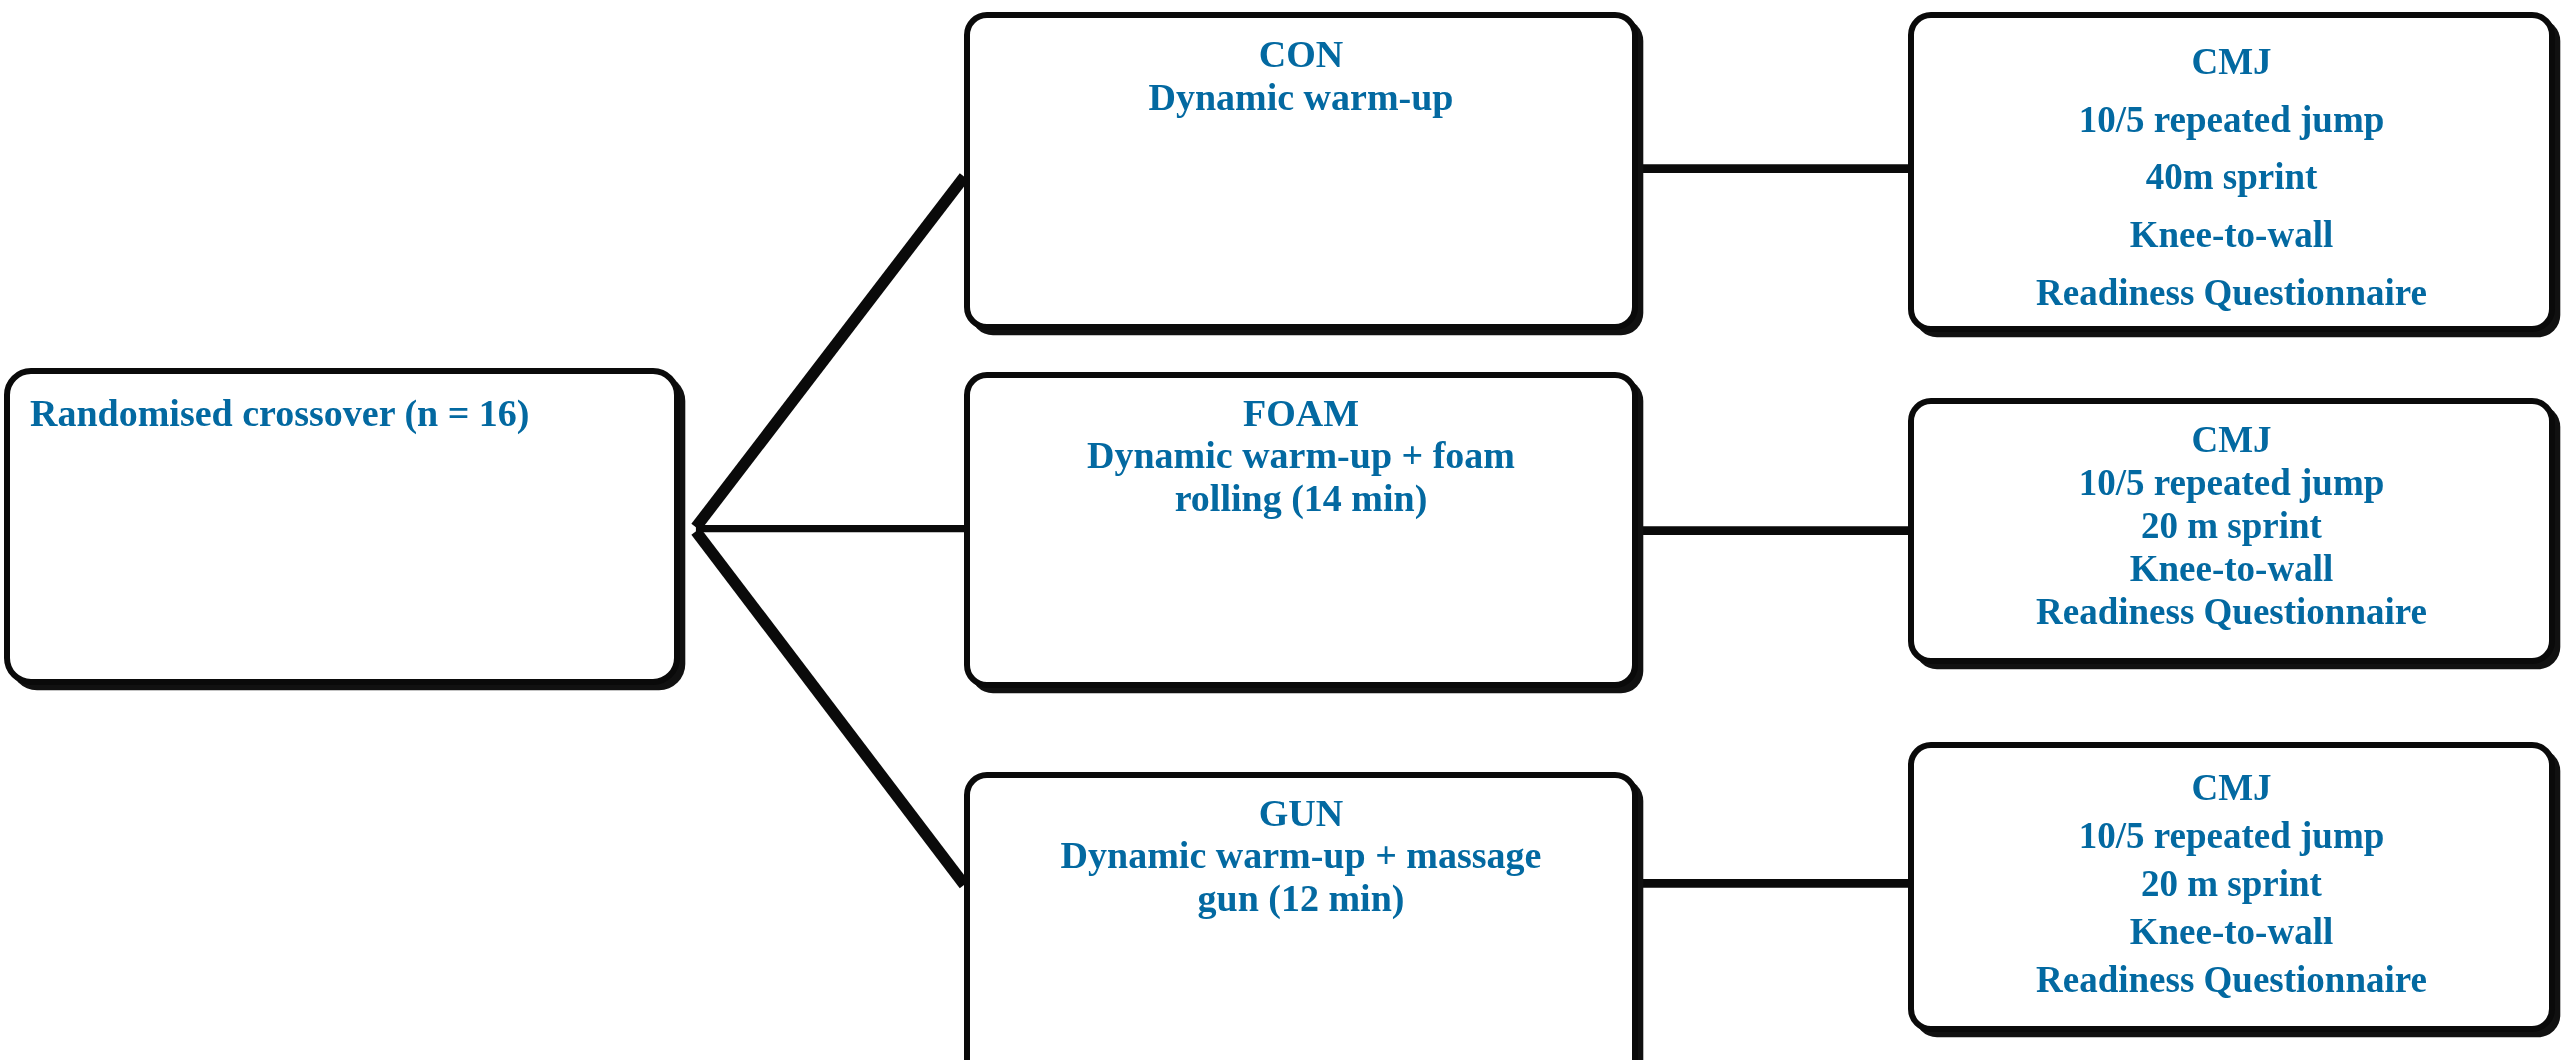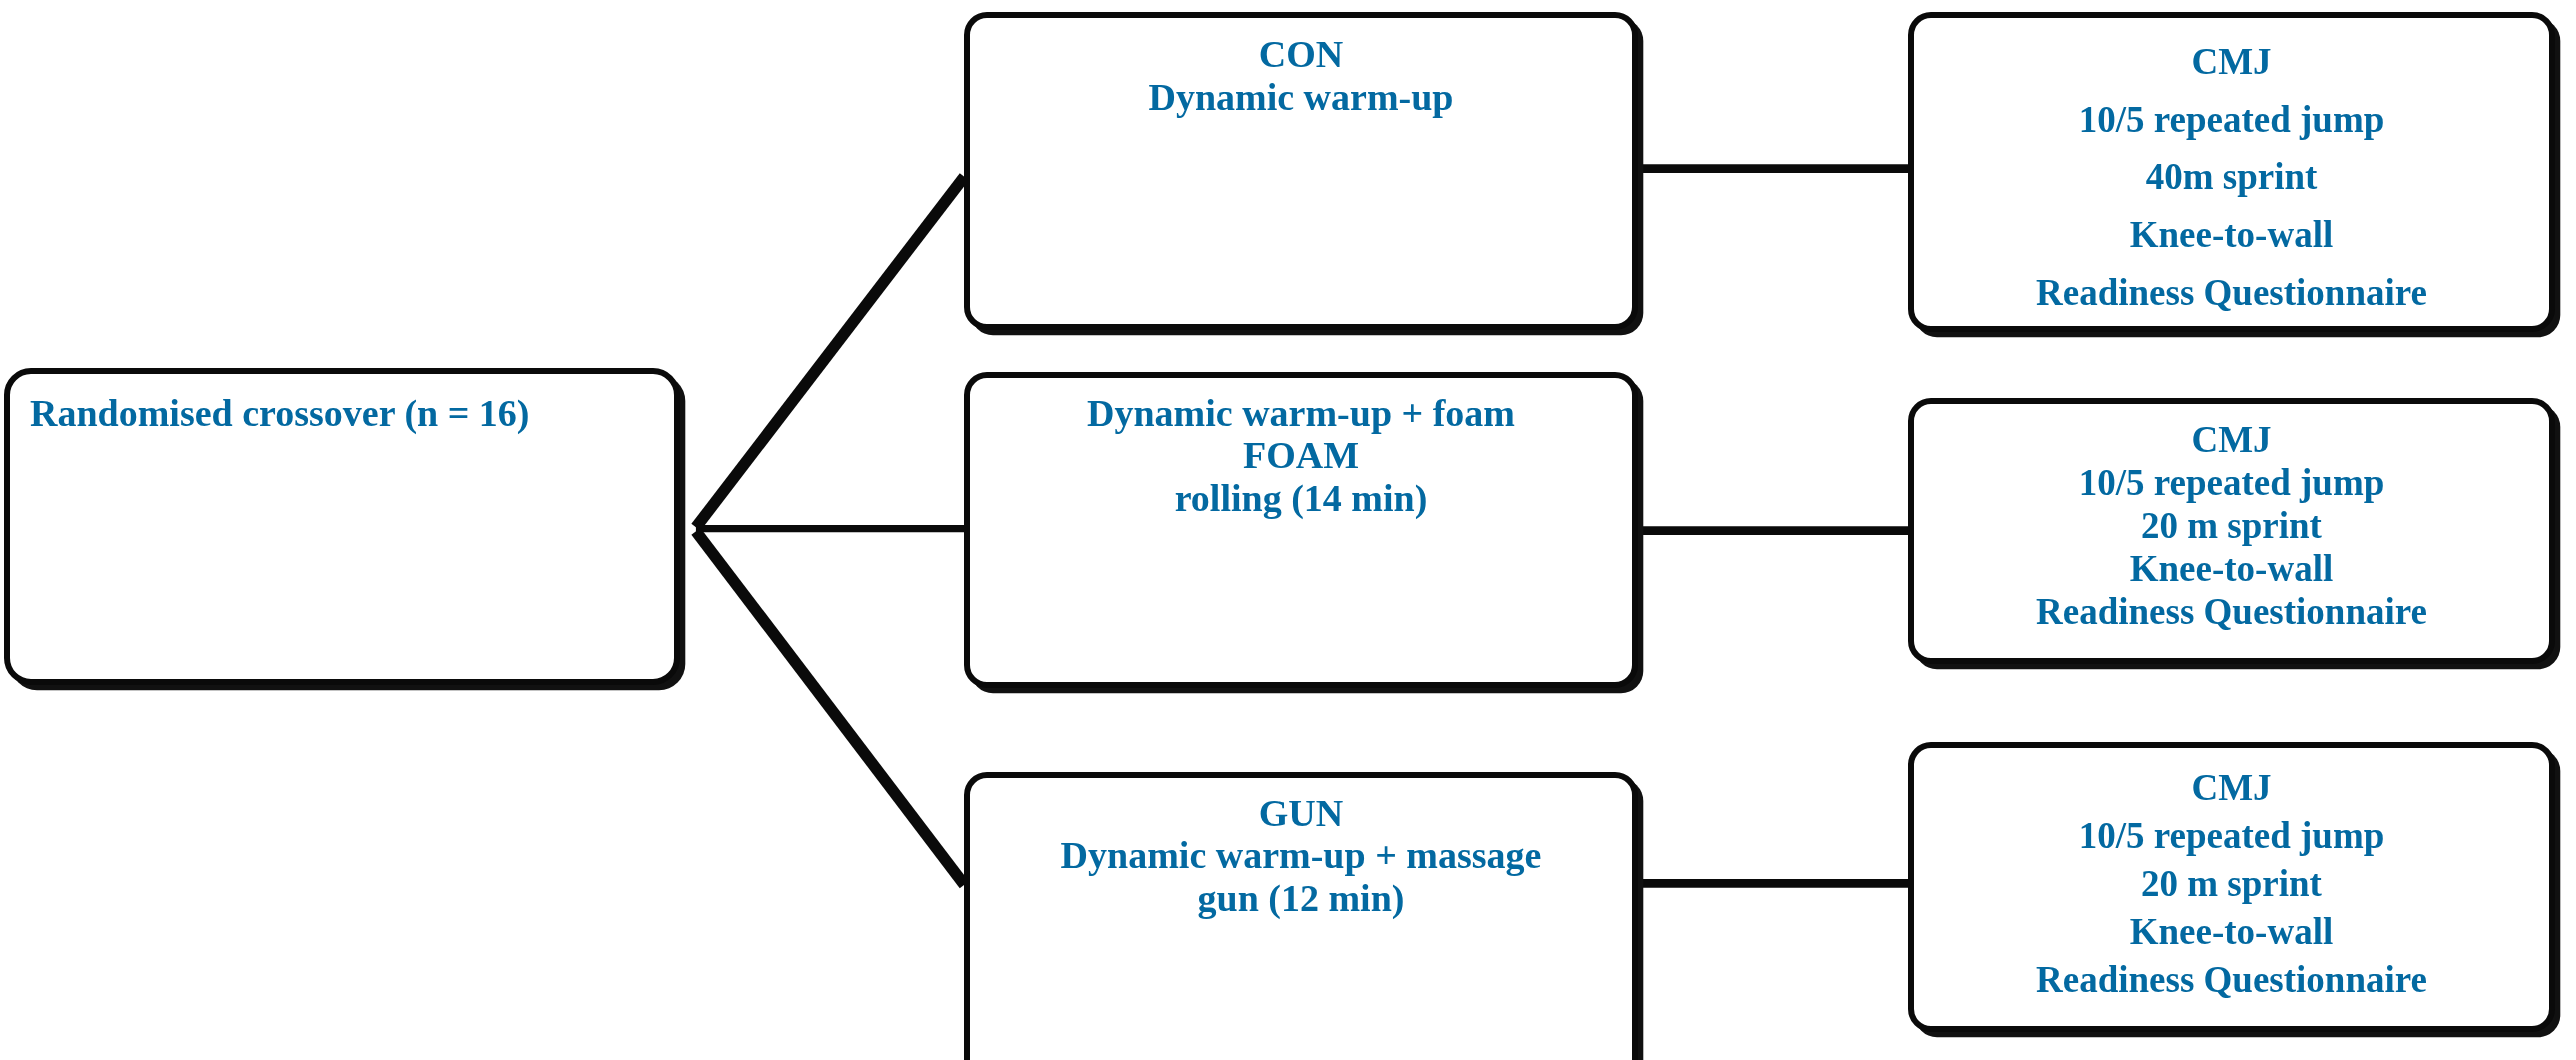--- a/index.html
+++ b/index.html
@@ -122,22 +122,22 @@
 
   <div id="node-con" class="node col-mid">
     <div class="txt">
       <span class="line-item">CON</span>
       <span class="line-item">Dynamic warm-up</span>
     </div>
   </div>
 
   <div id="node-foam" class="node col-mid">
     <div class="txt">
+      <span class="line-item">FOAM</span>
       <span class="line-item">Dynamic warm-up + foam</span>
-      <span class="line-item">FOAM</span>
       <span class="line-item">rolling (14 min)</span>
     </div>
   </div>
 
   <div id="node-gun" class="node col-mid">
     <div class="txt">
       <span class="line-item">GUN</span>
       <span class="line-item">Dynamic warm-up + massage</span>
       <span class="line-item">gun (12 min)</span>
     </div>

